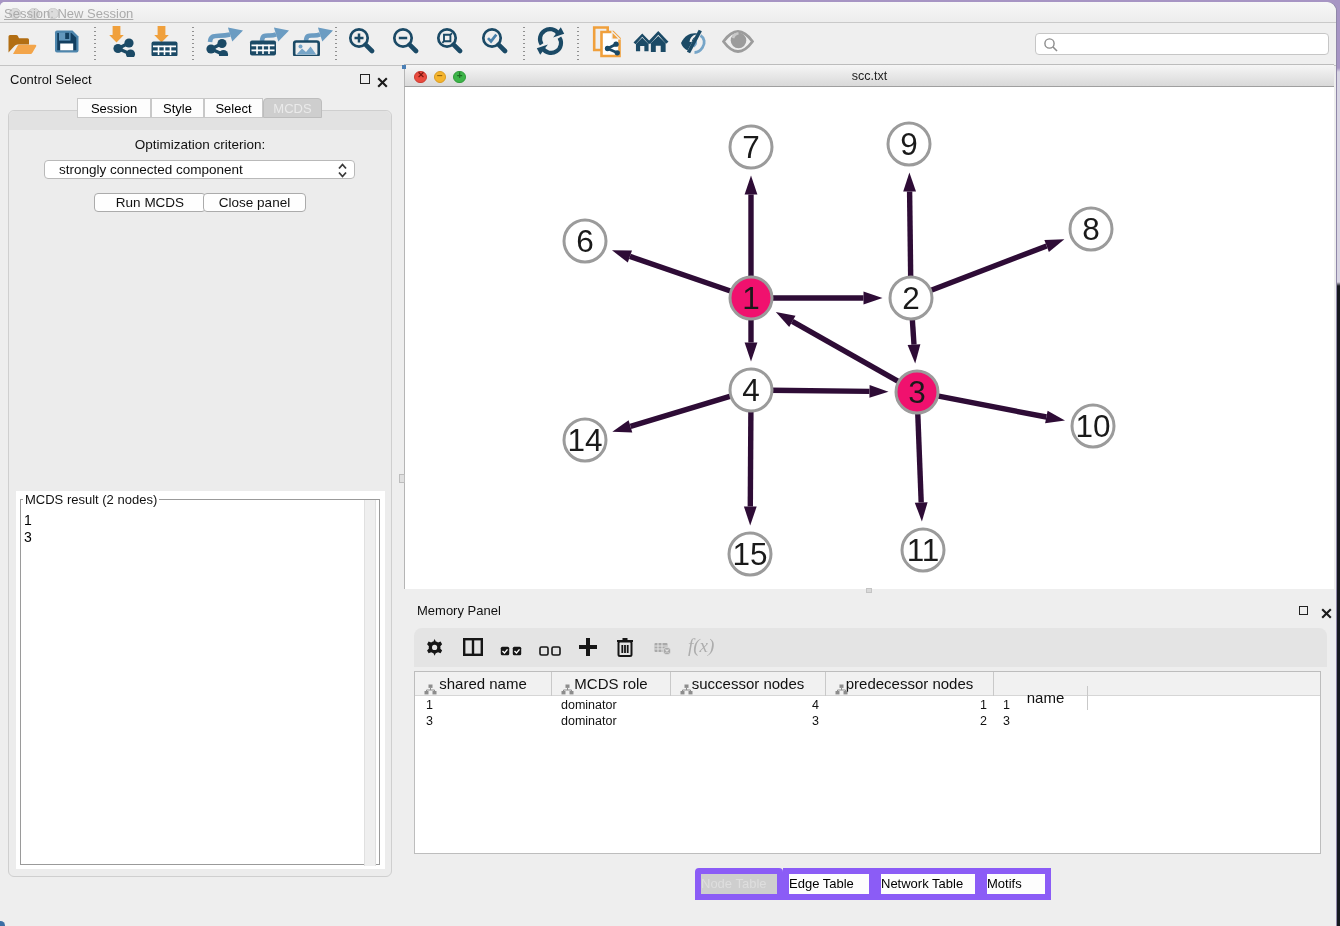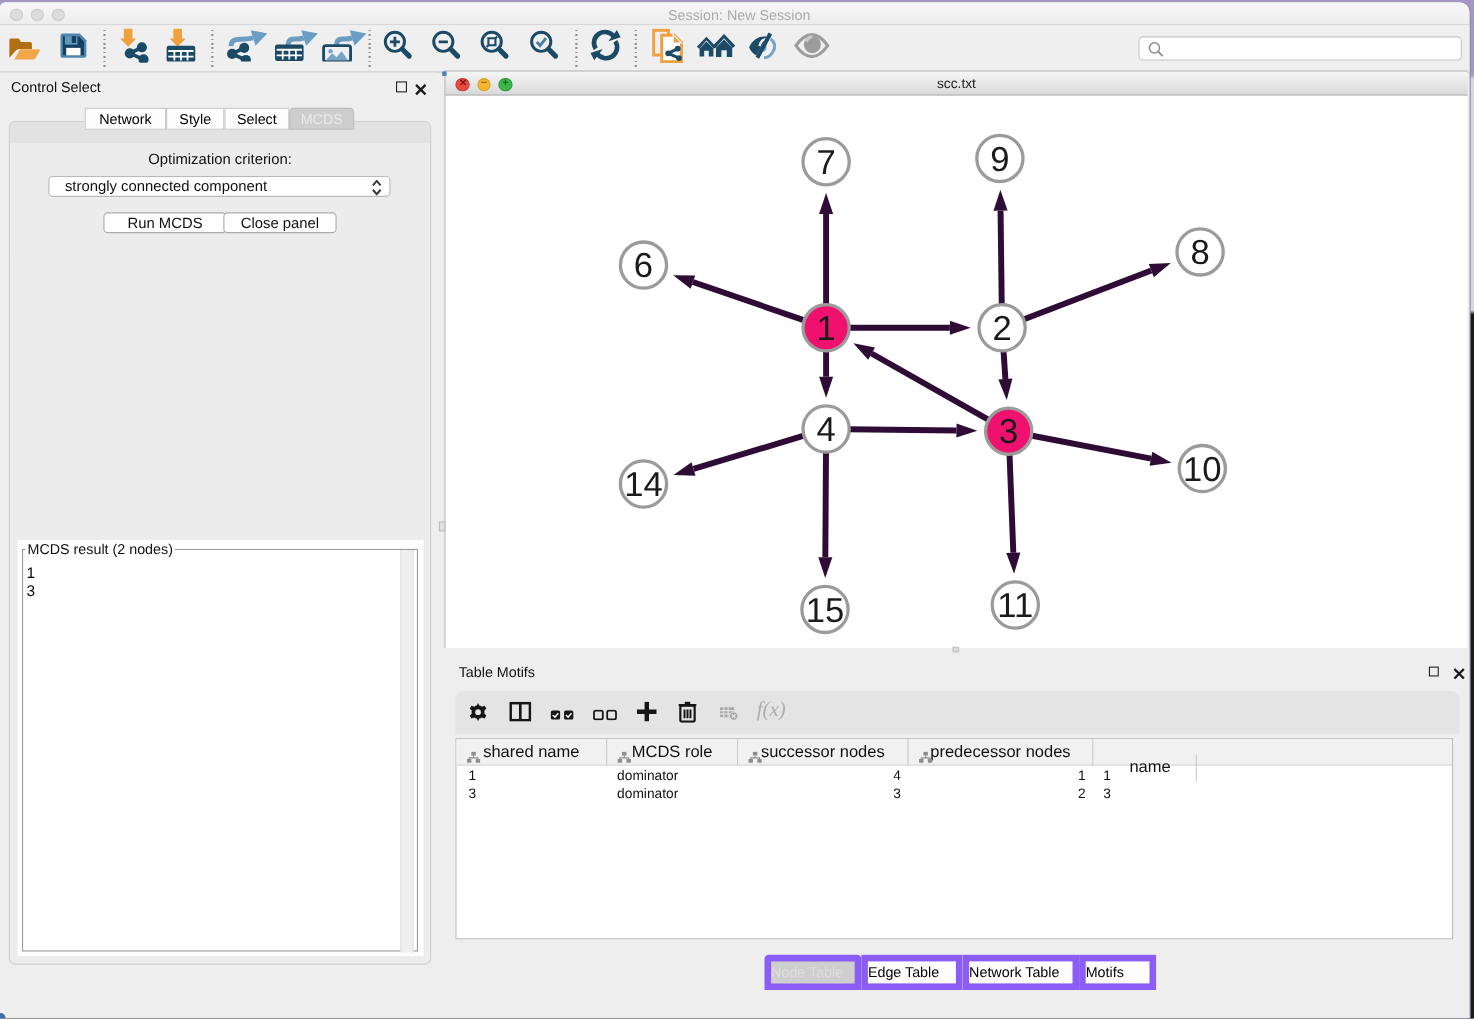--- a/index.html
+++ b/index.html
@@ -9,22 +9,22 @@
   #app { box-shadow: 1px 0 0 #8f87a8; }
   .abs { position:absolute; }
   #app { position:absolute; left:0; top:2px; width:1336px; height:924px; background:#eeeeee;
          border-radius:5px 9px 0 0; overflow:hidden; }
   
   #titlebar { position:absolute; left:0; top:0; width:100%; height:21px;
     background:linear-gradient(#f7f7f7,#ededed); border-bottom:1px solid #c9c9c9;
     border-radius:0 9px 0 0; }
   .tl { position:absolute; top:5.5px; width:11.5px; height:11.5px; border-radius:50%;
     background:#dcdcdc; border:1px solid #cccccc; }
-  #title-text { position:absolute; top:3.5px; left:4px; width:100%; text-align:center;
-    font-size:13px; color:#ababab; }
+  #title-text { position:absolute; top:3.5px; left:4px; width:100%; 
+    font-size:13px; color:#ababab;text-decoration:underline; }
   
   #toolbar { position:absolute; left:0; top:21px; width:100%; height:43px; background:#efefef;
     border-bottom:1px solid #c4c4c4; }
   .tbi { position:absolute; top:6px; }
   .tsep { position:absolute; top:4px; height:34px; width:1.5px;
     background:repeating-linear-gradient(#909090 0, #909090 1.5px, transparent 1.5px, transparent 4px); }
   #searchbox { position:absolute; top:10px; right:7px; width:294px; height:22px;
     background:#ffffff; border:1px solid #c6c6c6; border-radius:4px; }
   
   #cp-head { position:absolute; left:0; top:64px; width:397px; height:26px; background:#eeeeee; }
@@ -214,21 +214,21 @@
   </div>
 
   <div id="cp-head"></div>
   <div id="cp-title">Control Select</div>
   <div class="abs" style="left:360px; top:72px; width:10px; height:10px; border:1.6px solid #222;"></div>
 <div class="abs" style="left:377px; top:72px;"><svg width="11" height="11" viewBox="0 0 11 11">
         <path d="M1.2 1.2 L9.8 9.8 M9.8 1.2 L1.2 9.8" stroke="#1a1a1a" stroke-width="2.1"></path>
       </svg></div>
   <div id="cp-panel"></div>
   <div id="cp-band"></div>
-  <div class="tab" style="left:77px; width:74px;">Network</div>
+  <div class="tab" style="left:77px; width:74px;">Session</div>
   <div class="tab" style="left:151px; width:53px;">Style</div>
   <div class="tab" style="left:204px; width:59px;">Select</div>
   <div class="tab tabsel" style="left:263px; width:59px;">MCDS</div>
   <div id="combo">
       <span class="val">strongly connected component</span>
       <svg class="abs" style="right:6px; top:2px;" width="11" height="15" viewBox="0 0 11 15">
 <path d="M2 5.5 L5.5 1.5 L9 5.5" fill="none" stroke="#3a3a3a" stroke-width="1.8"></path>
 <path d="M2 9.5 L5.5 13.5 L9 9.5" fill="none" stroke="#3a3a3a" stroke-width="1.8"></path>
       </svg>
     </div>
@@ -301,21 +301,21 @@
 <text x="688" y="339" font-size="31.5" fill="#1a1a1a" text-anchor="middle" dominant-baseline="central" font-family="Liberation Sans, sans-serif">10</text>
 <circle cx="345" cy="467" r="21" fill="#ffffff" stroke="#9b9b9b" stroke-width="3"></circle>
 <text x="345" y="467" font-size="31.5" fill="#1a1a1a" text-anchor="middle" dominant-baseline="central" font-family="Liberation Sans, sans-serif">15</text>
 <circle cx="518" cy="463" r="21" fill="#ffffff" stroke="#9b9b9b" stroke-width="3"></circle>
 <text x="518" y="463" font-size="31.5" fill="#1a1a1a" text-anchor="middle" dominant-baseline="central" font-family="Liberation Sans, sans-serif">11</text>
 
     </svg>
   </div>
 
   <div id="tp">
-    <div id="tp-title">Table Motifs</div>
+    <div id="tp-title">Memory Panel</div>
     <div class="abs" style="left:901px; top:9px; width:9px; height:9px; border:1.5px solid #222;"></div>
 <div class="abs" style="left:923px; top:8px;"><svg width="11" height="11" viewBox="0 0 11 11">
           <path d="M1.2 1.2 L9.8 9.8 M9.8 1.2 L1.2 9.8" stroke="#1a1a1a" stroke-width="2.1"></path>
         </svg></div>
     <div id="tp-toolbar">
         <div class="abs" style="left:12px; top:10px;"><svg width="20" height="20" viewBox="0 0 20 20">
             <path d="M8 0 l1.2 2.6 a5.5 5.5 0 0 1 2.4 1 l2.7-.9 1.6 2.7-1.9 2.1a5.8 5.8 0 0 1 0 2.6l1.9 2.1-1.6 2.7-2.7-.9a5.5 5.5 0 0 1-2.4 1L8 17.6 6.8 15a5.5 5.5 0 0 1-2.4-1l-2.7.9L.1 12.2 2 10.1a5.8 5.8 0 0 1 0-2.6L.1 5.4 1.7 2.7l2.7.9a5.5 5.5 0 0 1 2.4-1z" fill="#161616" transform="translate(1,1) scale(0.95)"></path>
             <circle cx="8.6" cy="9.4" r="2.6" fill="#e4e4e4"></circle>
           </svg></div>
 <div class="abs" style="left:49px; top:10px;"><svg width="20" height="18" viewBox="0 0 20 18">

